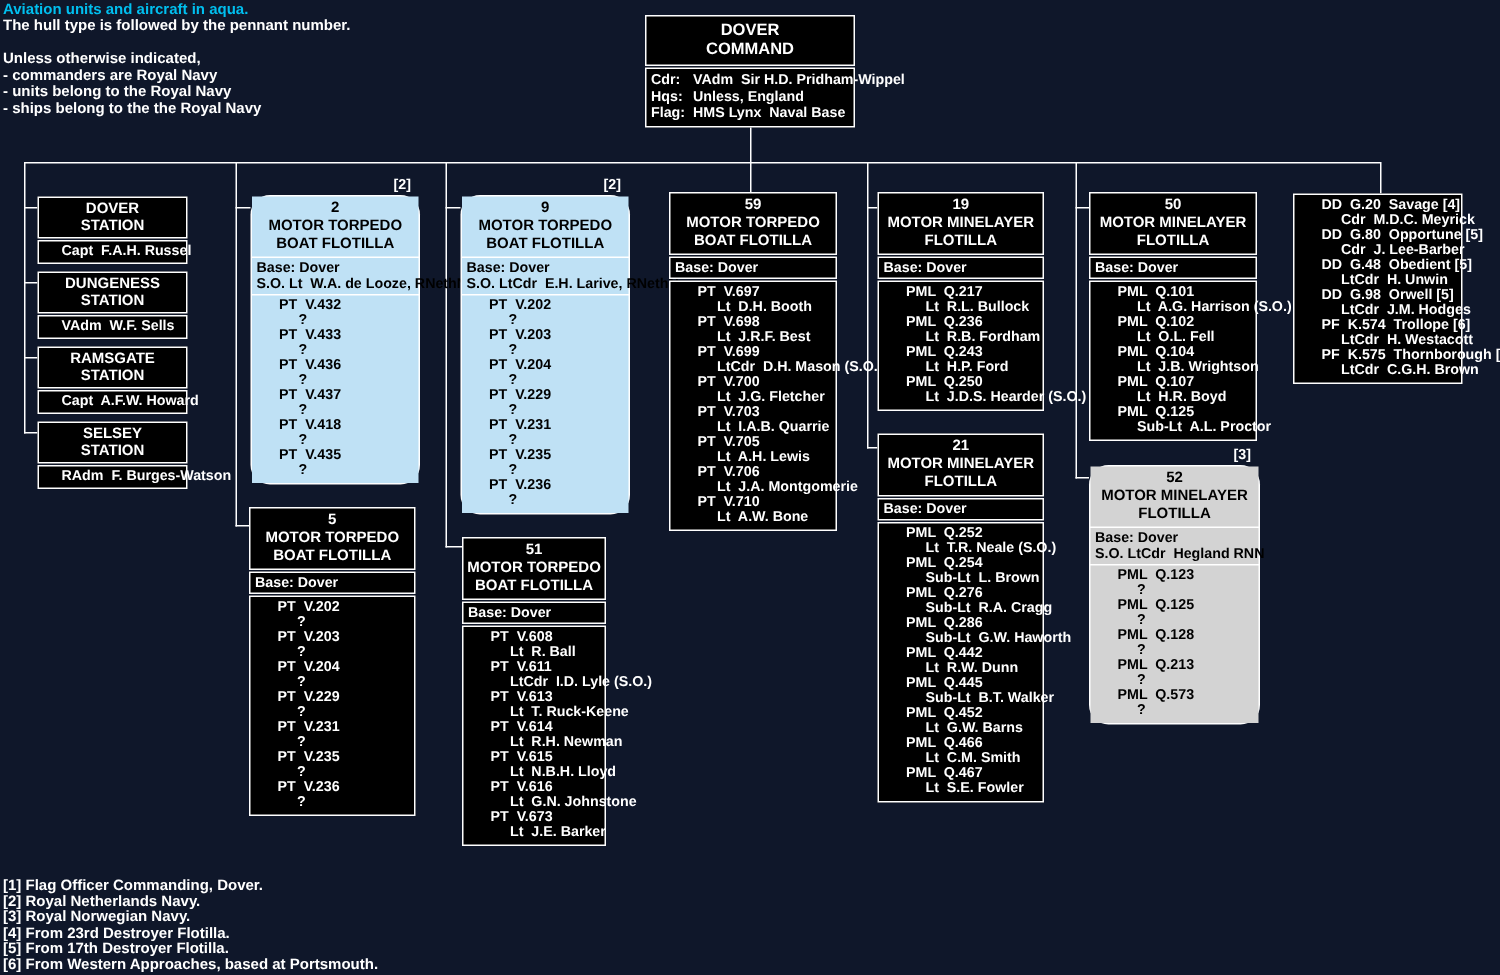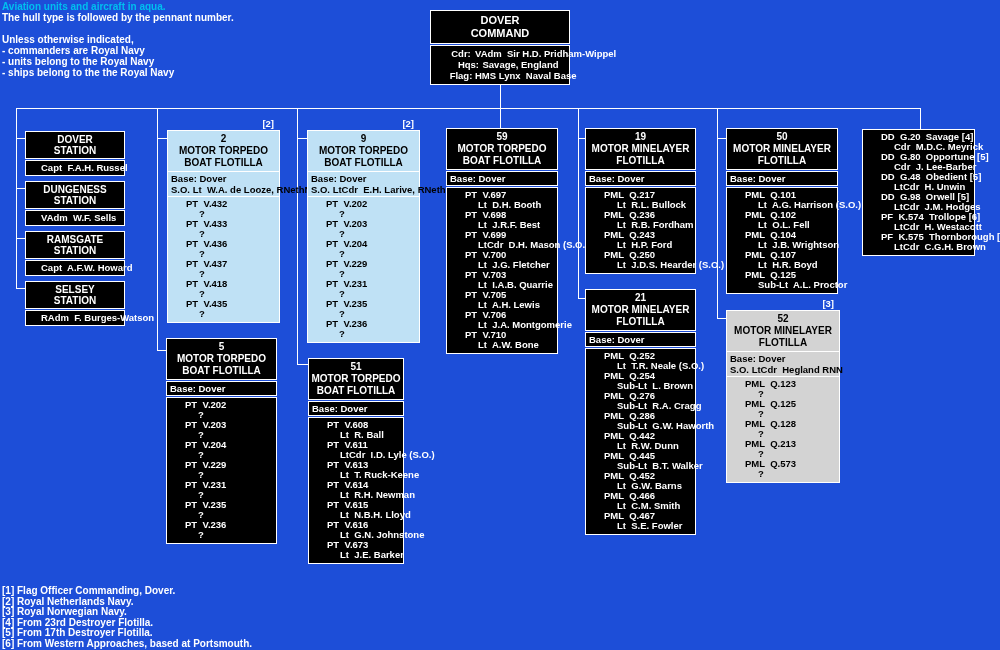--- a/index.html
+++ b/index.html
@@ -2,38 +2,38 @@
 <html style="--aqua: #00bfef; --blue: #bfe1f5; --gray: #d3d3d3;"><head>
 <meta charset="utf-8">
 <style>
   :root{
     --aqua:#00bfef;
     --blue:#bfe1f5;
     --gray:#d3d3d3;
   }
   html,body{margin:0;padding:0;background:#000;}
   #canvas{
-    position:relative;width:1000px;height:650px;background:#1d4ed8;overflow:hidden;
+    position:relative;width:1000px;height:650px;background:#0f172a;overflow:hidden;
     font-family:"Liberation Sans",sans-serif;font-weight:bold;color:#fff;
   }
   
   .hline{position:absolute;height:1px;background:#fff;z-index:1;}
   .vline{position:absolute;width:1px;background:#fff;z-index:1;}
   
   #legend{position:absolute;left:2px;top:1px;z-index:2;white-space:pre;}
   .legend-line{font-size:10px;line-height:11px;}
   .legend-line.aqua{color:var(--aqua);}
   
-  .box{position:absolute;z-index:2;}
+  .box{position:absolute;z-index:2;border-radius:13px;}
   .sec{border:1px solid #fff;background:#000;margin-bottom:1px;padding:1px 2px;}
   .sec:last-child{margin-bottom:0;}
   
   #cmd{left:430px;top:10px;width:140px;}
   .cmd-title{text-align:center;font-size:11px;line-height:13px;padding:3px 2px;}
-  .cmd-details{padding:2px 3px 3px 16px;text-align:center;}
+  .cmd-details{padding:2px 3px 3px 3px;}
   .cmd-row{font-size:9.5px;line-height:11px;white-space:pre;}
   .cmd-row .lbl{display:inline-block;width:28px;}
   
   .station{left:25px;width:100px;}
   .station .title{text-align:center;font-size:10px;line-height:11px;padding:2px;}
   .station .officer{font-size:9.5px;line-height:11px;padding:1px 3px 2px 15px;white-space:pre;}
   
   .flotilla .title{text-align:center;font-size:10px;line-height:12px;padding:2px;}
   .flotilla .base-sec{font-size:9.5px;line-height:11px;padding:1px 3px;white-space:pre;}
   .roster{font-size:9.5px;line-height:10px;padding:2px 3px 3px 18px;white-space:pre;}
@@ -80,21 +80,21 @@
   <div class="hline" style="left:717px;top:318px;width:9px"></div>
   <div class="vline" style="left:920px;top:108px;height:21px"></div>
 
   <div class="box" id="cmd">
     <div class="sec cmd-title">
       <div>DOVER</div>
       <div>COMMAND</div>
     </div>
     <div class="sec cmd-details">
       <div class="cmd-row"><span class="lbl">Cdr:</span><span>VAdm  Sir H.D. Pridham-Wippel</span></div>
-      <div class="cmd-row"><span class="lbl">Hqs:</span><span>Savage, England</span></div>
+      <div class="cmd-row"><span class="lbl">Hqs:</span><span>Unless, England</span></div>
       <div class="cmd-row"><span class="lbl">Flag:</span><span>HMS Lynx  Naval Base</span></div>
     </div>
   </div>
 
   <div class="box station" style="top:131px">
       <div class="sec title">
         <div>DOVER</div>
         <div>STATION</div>
       </div>
       <div class="sec officer">Capt  F.A.H. Russel</div>

